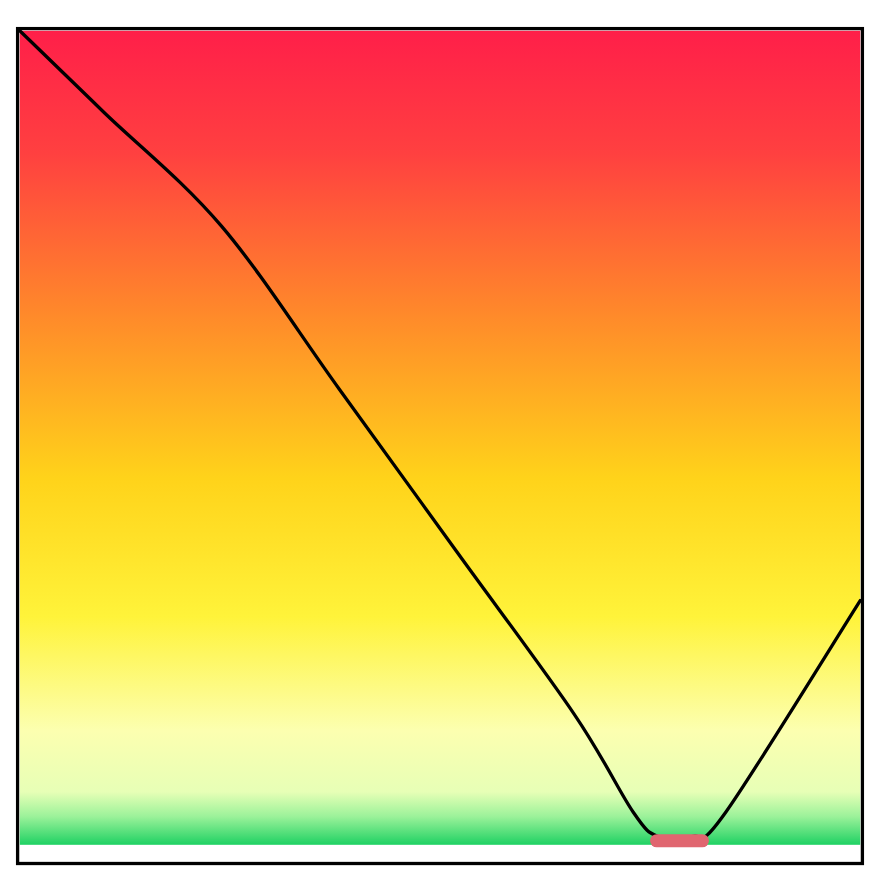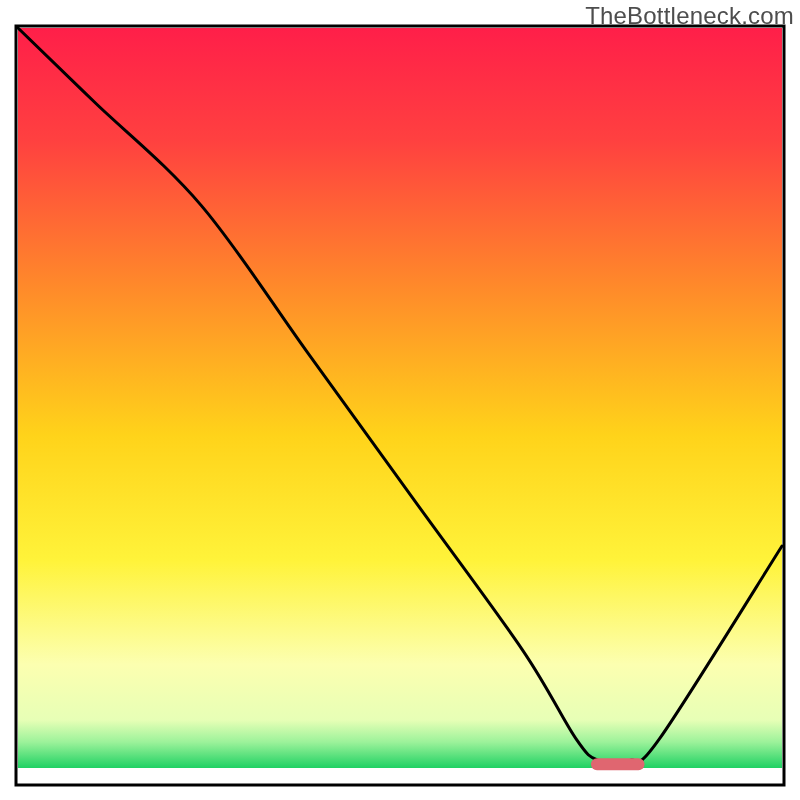--- a/index.html
+++ b/index.html
@@ -25,21 +25,20 @@
     letter-spacing: 0.2px;
   }
   svg {
     display: block;
   }
 </style>
 </head>
 <body>
 
 <div class="chart-wrap">
-  <div class="watermark">TheBottleneck.com</div>
 
   <svg width="800" height="800" viewBox="0 0 800 800">
     <defs>
       <linearGradient id="bg-grad" x1="0" y1="0" x2="0" y2="1">
           <stop offset="0.0%" stop-color="#ff1f49"></stop>
           <stop offset="15.0%" stop-color="#ff4040"></stop>
           <stop offset="35.0%" stop-color="#ff8a2a"></stop>
           <stop offset="55.0%" stop-color="#ffd31a"></stop>
           <stop offset="72.0%" stop-color="#fff33a"></stop>
           <stop offset="86.0%" stop-color="#fcffb0"></stop>

